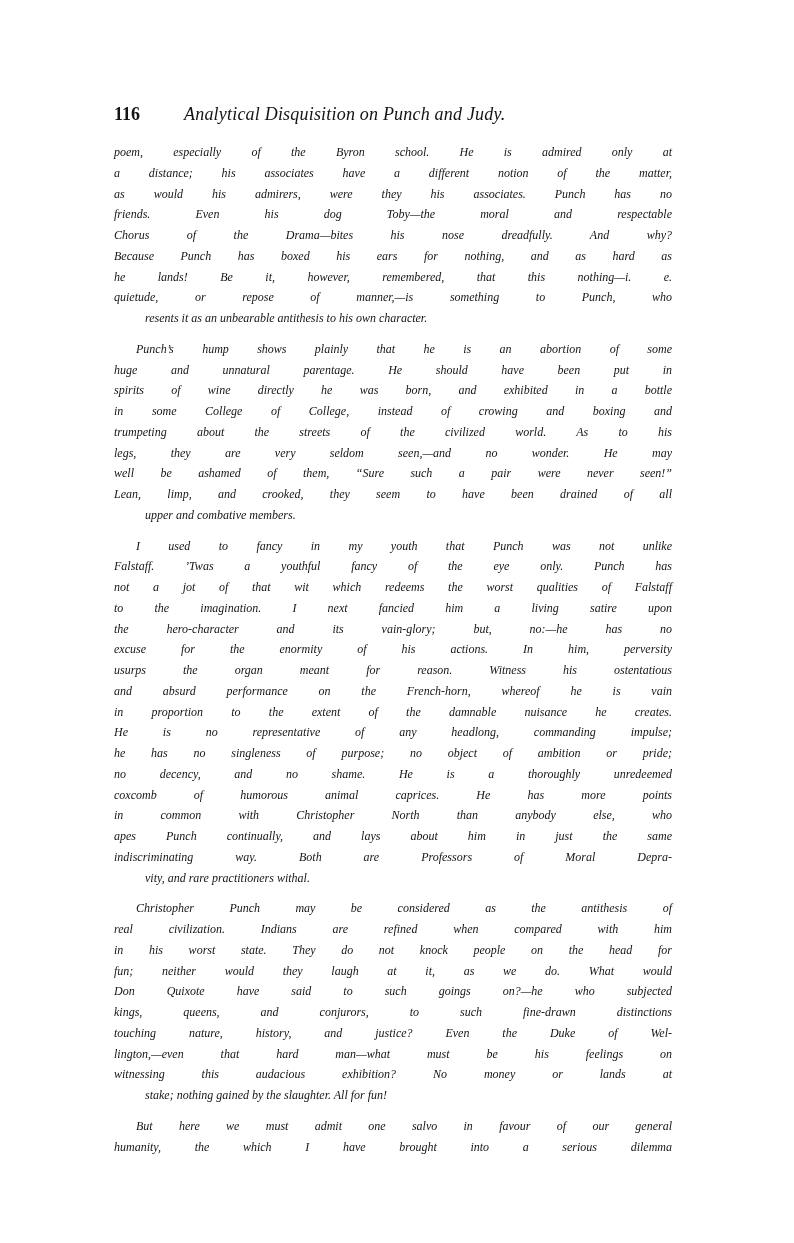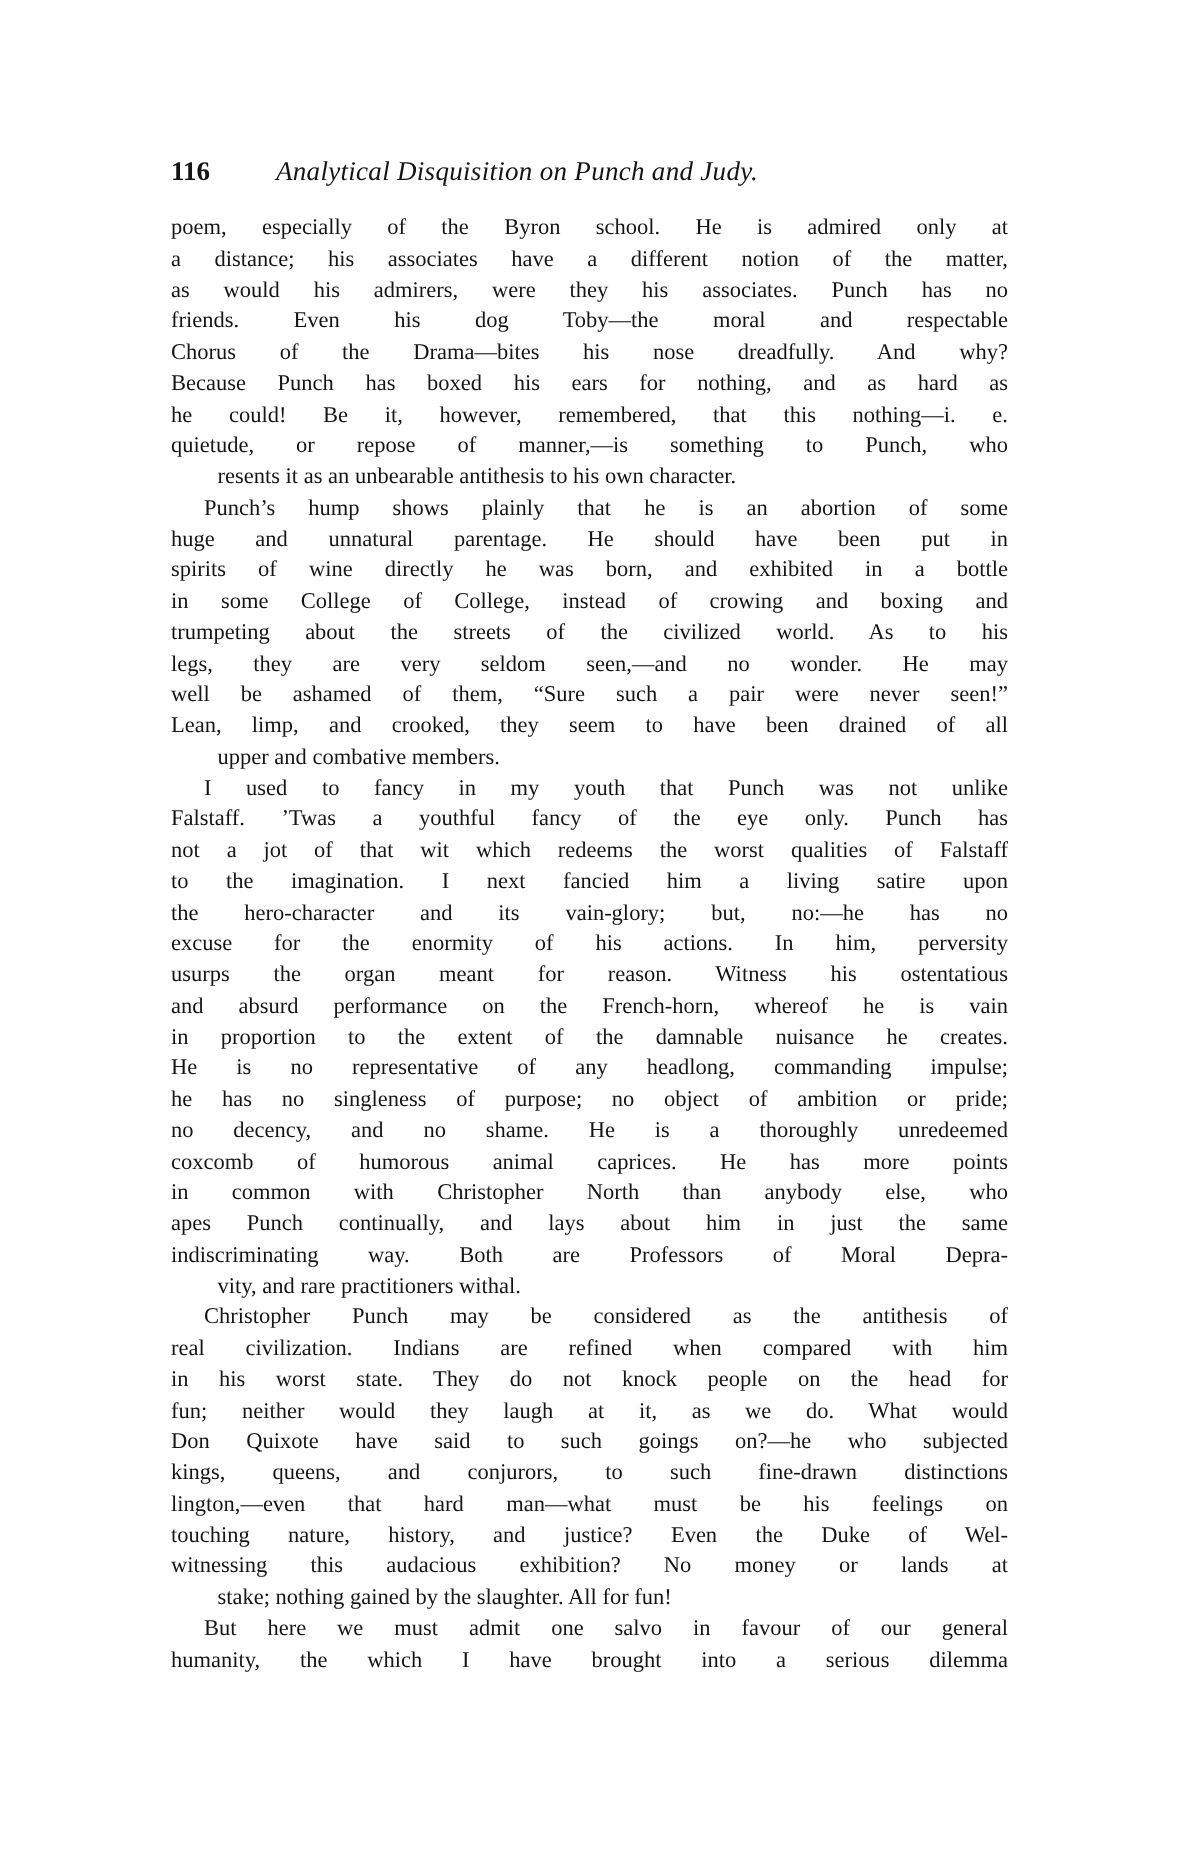--- a/index.html
+++ b/index.html
@@ -3,42 +3,42 @@
 <meta charset="utf-8">
 <style>
   html, body { margin:0; padding:0; background:#ffffff; }
   body { width:794px; height:1243px; position:relative; overflow:hidden; }
   .page { position:absolute; left:114px; top:0; width:558px; color:#141414;
           font-family:"Liberation Serif","DejaVu Serif",serif; }
   .running-head { position:absolute; top:104px; left:0; width:558px; height:24px; }
   .page-number { position:absolute; left:0; top:0; font-size:18px; font-weight:bold;text-align:right; }
   .running-title { position:absolute; left:70px; top:0; font-size:18px; font-style:italic; font-weight:normal; letter-spacing:0.2px; }
   .body-text { position:absolute; top:142px; left:0; width:558px; }
-  .line { display:block; height:20.75px; line-height:20.75px; font-size:15px;
-          text-align:justify; text-align-last:justify; white-space:nowrap; overflow:visible; }
+  .line { display:block; height:20.75px; line-height:20.75px; font-size:12px;
+          text-align:justify; text-align-last:justify; white-space:nowrap; overflow:visible;font-style:italic; }
   .line.last { text-align-last:left;margin-left:31px; }
-  .line.indent { padding-left:22px; }
+  .line.indent { padding-left:22px;margin-top:10px; }
 </style>
 </head>
 <body>
 
 <div class="page">
   <div class="running-head">
     <span class="page-number">116</span>
     <span class="running-title">Analytical Disquisition on Punch and Judy.</span>
   </div>
   <div class="body-text" id="body-text">
       <div>
         <span class="line">poem, especially of the Byron school.  He is admired only at</span>
         <span class="line">a distance; his associates have a different notion of the matter,</span>
         <span class="line">as would his admirers, were they his associates.  Punch has no</span>
         <span class="line">friends.  Even his dog Toby—the moral and respectable</span>
         <span class="line">Chorus of the Drama—bites his nose dreadfully.  And why?</span>
         <span class="line">Because Punch has boxed his ears for nothing, and as hard as</span>
-        <span class="line">he could!  Be it, however, remembered, that this nothing—i. e.</span>
+        <span class="line">he lands!  Be it, however, remembered, that this nothing—i. e.</span>
         <span class="line">quietude, or repose of manner,—is something to Punch, who</span>
         <span class="line last">resents it as an unbearable antithesis to his own character.</span>
       </div>
       <div>
         <span class="line indent">Punch’s hump shows plainly that he is an abortion of some</span>
         <span class="line">huge and unnatural parentage.  He should have been put in</span>
         <span class="line">spirits of wine directly he was born, and exhibited in a bottle</span>
         <span class="line">in some College of College, instead of crowing and boxing and</span>
         <span class="line">trumpeting about the streets of the civilized world.  As to his</span>
         <span class="line">legs, they are very seldom seen,—and no wonder.  He may</span>
@@ -65,22 +65,22 @@
         <span class="line">indiscriminating way.  Both are Professors of Moral Depra-</span>
         <span class="line last">vity, and rare practitioners withal.</span>
       </div>
       <div>
         <span class="line indent">Christopher Punch may be considered as the antithesis of</span>
         <span class="line">real civilization.  Indians are refined when compared with him</span>
         <span class="line">in his worst state.  They do not knock people on the head for</span>
         <span class="line">fun; neither would they laugh at it, as we do.  What would</span>
         <span class="line">Don Quixote have said to such goings on?—he who subjected</span>
         <span class="line">kings, queens, and conjurors, to such fine-drawn distinctions</span>
+        <span class="line">touching nature, history, and justice?  Even the Duke of Wel-</span>
         <span class="line">lington,—even that hard man—what must be his feelings on</span>
-        <span class="line">touching nature, history, and justice?  Even the Duke of Wel-</span>
         <span class="line">witnessing this audacious exhibition?  No money or lands at</span>
         <span class="line last">stake; nothing gained by the slaughter.  All for fun!</span>
       </div>
       <div>
         <span class="line indent">But here we must admit one salvo in favour of our general</span>
         <span class="line">humanity, the which I have brought into a serious dilemma</span>
       </div>
     </div>
 </div>
 

